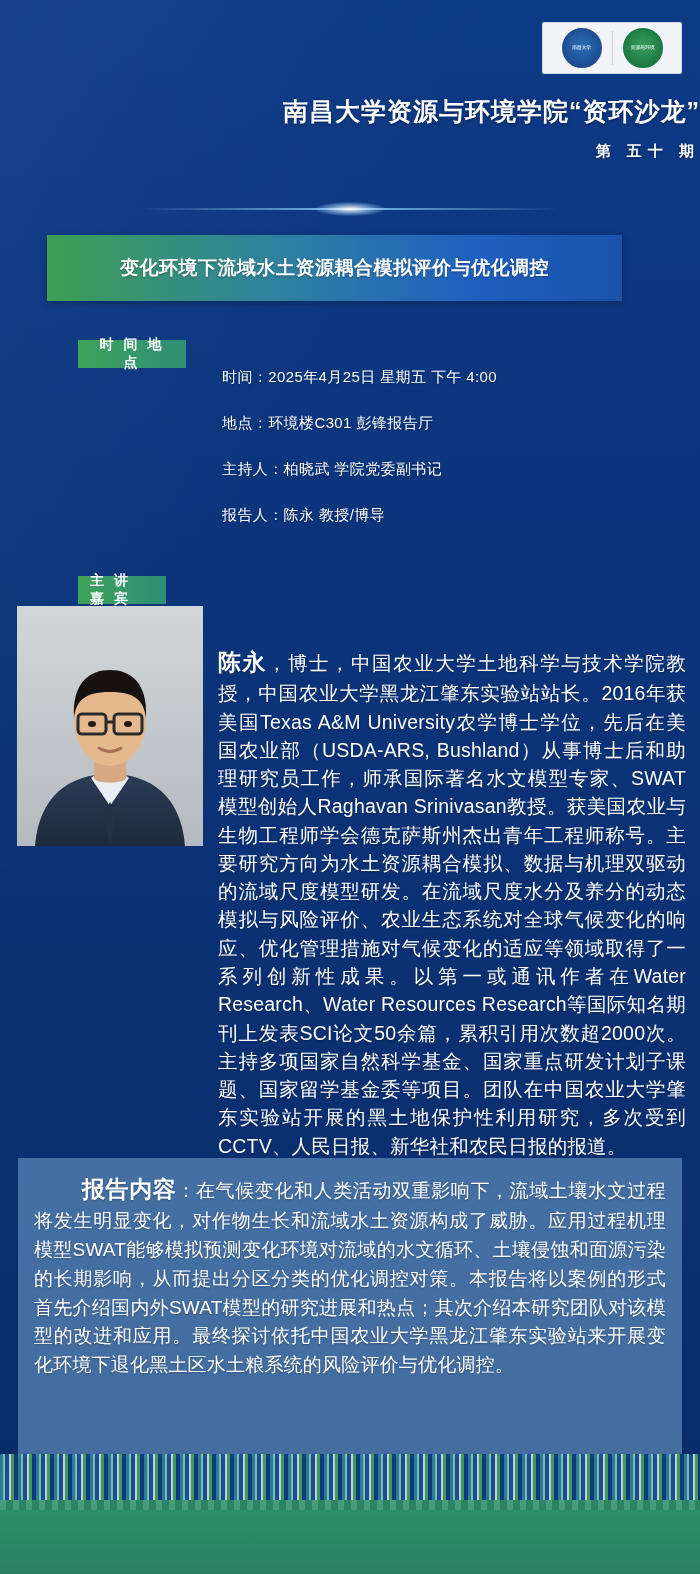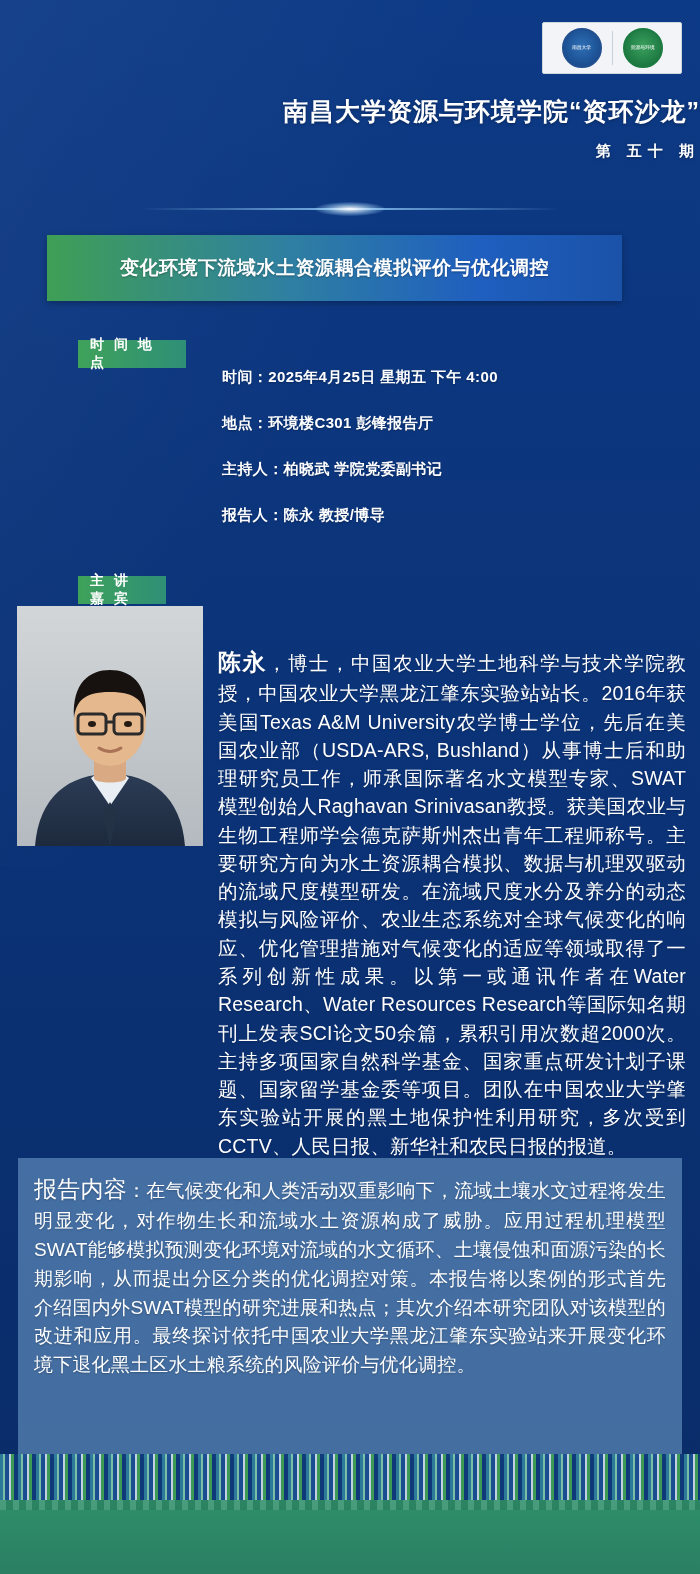--- a/index.html
+++ b/index.html
@@ -156,32 +156,31 @@
     background: linear-gradient(90deg, #3fa25a 0%, #2e8f77 100%);
     color: #ffffff;
     font-size: 14px;
     font-weight: bold;
     letter-spacing: 3px;
     display: flex;
     align-items: center;
     justify-content: center;
     padding: 0 12px;
   }
-  .tag-time { top: 340px; left: 78px; width: 108px; }
+  .tag-time { top: 340px; left: 78px; width: 108px; text-align: center; }
   .tag-guest { top: 576px; left: 78px; width: 88px; }
 
   
   .info-list {
     position: absolute;
     top: 368px;
     left: 222px;
     width: 440px;
     color: #ffffff;
     font-size: 15px;
-    font-weight: bold;
   }
   .info-list .row {
     margin-bottom: 27px;
     letter-spacing: 0.4px;
     text-shadow: 0 1px 2px rgba(0,0,0,0.25);
   }
 
   
   .photo {
     position: absolute;
@@ -225,21 +224,22 @@
     color: #ffffff;
     font-size: 19px;
     line-height: 1.52;
     text-align: justify;
     letter-spacing: 0.2px;
     overflow: hidden;
     text-shadow: 0 1px 2px rgba(0,0,0,0.25);
   }
   .content-panel .heading {
     font-size: 23px;
-    font-weight: normal;
+    font-weight: bold;
+    margin-left: 48px;
   }
 
   
   .artifact-strip {
     position: absolute;
     left: 0;
     bottom: 0;
     width: 100%;
     height: 120px;
     overflow: hidden;

